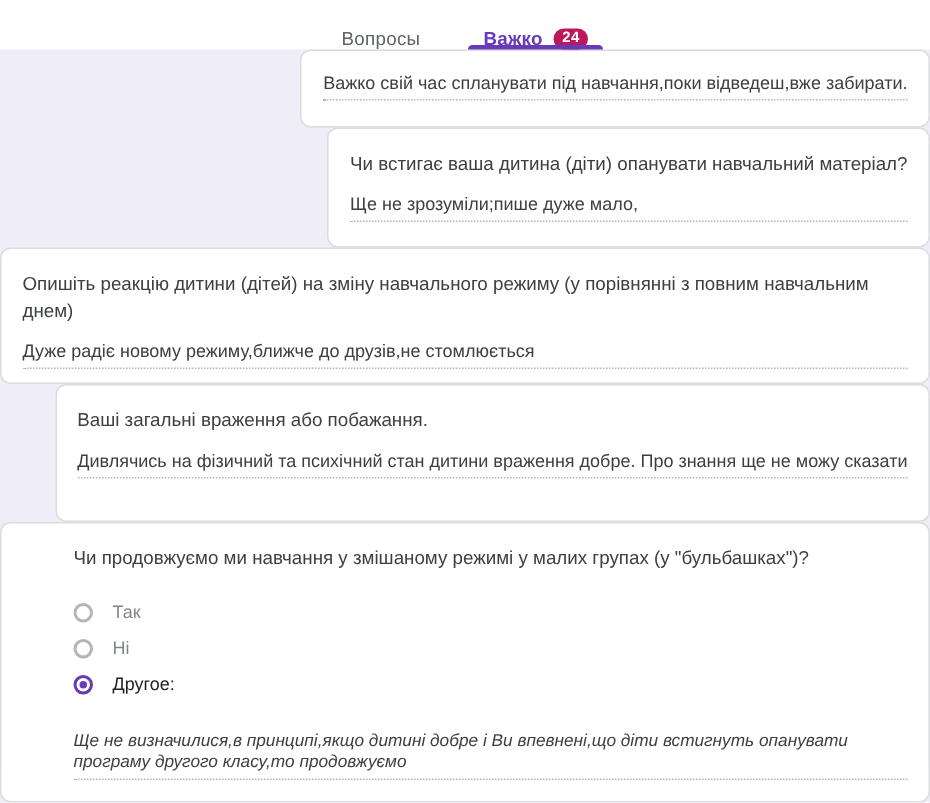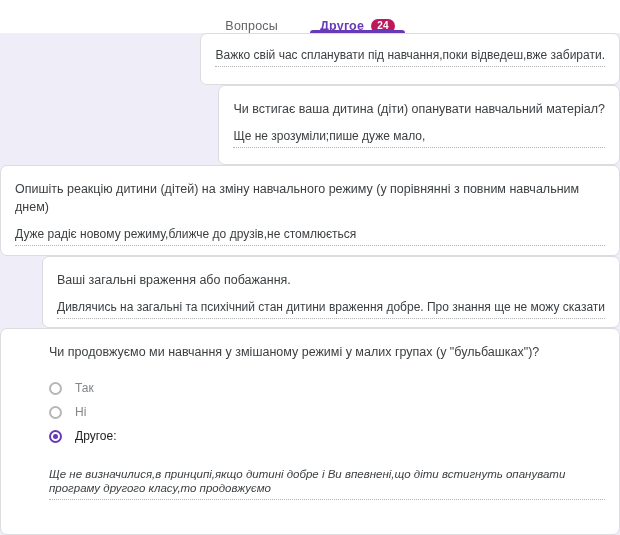--- a/index.html
+++ b/index.html
@@ -59,21 +59,21 @@
   .card {
     background:#fff;
     border:1px solid #dadce0;
     border-radius:7px;
     padding:14px 14px 0 14px;
     overflow:hidden;
   }
   .card-1 { height:52px; }
   .card-2 { height:91px; }
   .card-3 { height:80px; }
-  .card-4 { height:72px; }
+  .card-4 { height:92px; }
   .card-5 { flex:1;padding-left:48px; }
   .question {
     font-size:12.5px;
     line-height:18px;
     color:#3c4043;
   }
   .answer {
     font-size:12px;
     line-height:15px;
     color:#3c4043;
@@ -121,21 +121,21 @@
 </style>
 </head>
 <body>
 
 <div class="tabbar">
   <div class="tabs">
     <div class="tab">
       <span>Вопросы</span>
     </div>
     <div class="tab active">
-      <span>Другое</span>
+      <span>Важко</span>
       <span class="badge">24</span>
       <span class="tab-underline"></span>
     </div>
   </div>
 </div>
 
 <div class="cards">
 
   <div class="card card-1">
     <div class="answer">Важко свій час спланувати під навчання,поки відведеш,вже забирати.</div>
@@ -146,21 +146,21 @@
     <div class="answer">Ще не зрозуміли;пише дуже мало,</div>
   </div>
 
   <div class="card card-2">
     <div class="question">Опишіть реакцію дитини (дітей) на зміну навчального режиму (у порівнянні з повним навчальним днем)</div>
     <div class="answer">Дуже радіє новому режиму,ближче до друзів,не стомлюється</div>
   </div>
 
   <div class="card card-4">
     <div class="question">Ваші загальні враження або побажання.</div>
-    <div class="answer">Дивлячись на загальні та психічний стан дитини враження добре. Про знання ще не можу сказати</div>
+    <div class="answer">Дивлячись на фізичний та психічний стан дитини враження добре. Про знання ще не можу сказати</div>
   </div>
 
   <div class="card card-5">
     <div class="question">Чи продовжуємо ми навчання у змішаному режимі у малих групах (у "бульбашках")?</div>
     <div class="options">
       <div class="option">
         <span class="radio"></span>
         <span class="opt-label">Так</span>
       </div>
       <div class="option">

